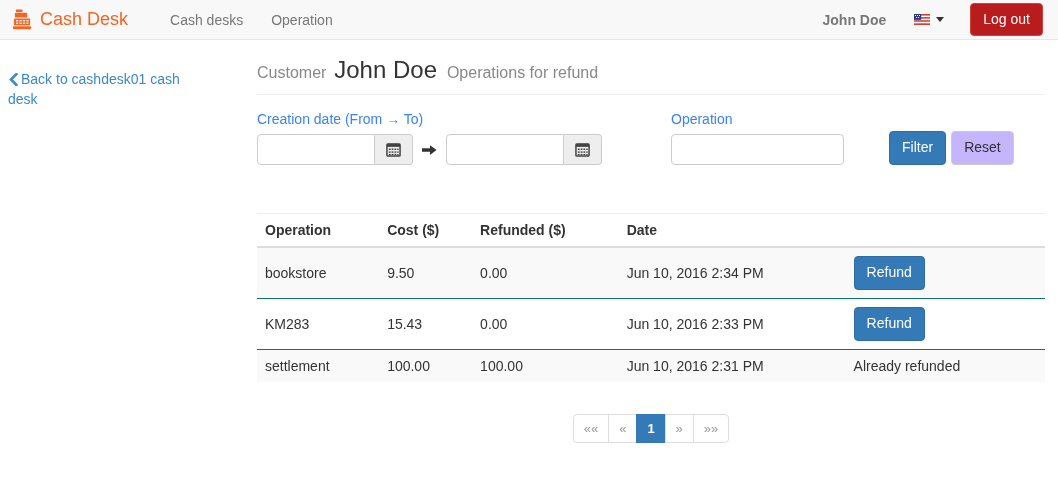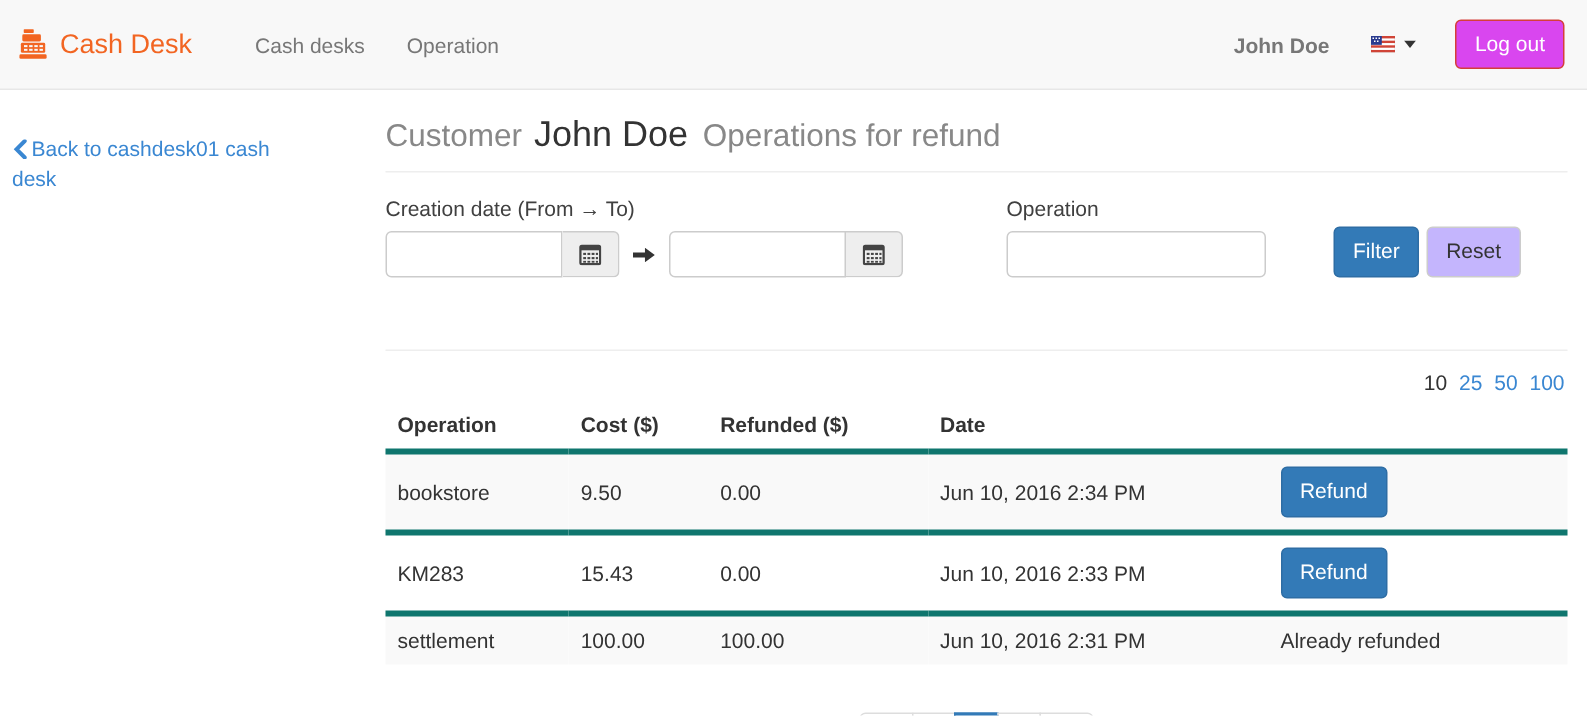--- a/index.html
+++ b/index.html
@@ -1,49 +1,49 @@
 <!DOCTYPE html>
 <html><head>
 <meta charset="utf-8">
 <style>
   * { box-sizing: border-box; margin: 0; padding: 0; }
   html, body { width: 1058px; height: 477px; background: #fff;
     font-family: "Liberation Sans", "DejaVu Sans", sans-serif; font-size: 14px; color: #333; }
 
   
-  .navbar { height: 60px; background: #f8f8f8; border-bottom: 1px solid #e7e7e7;
+  .navbar { height: 40px; background: #f8f8f8; border-bottom: 1px solid #e7e7e7;
     display: flex; align-items: center; padding: 0 15px 0 12px; }
   .brand { display: flex; align-items: center; gap: 7px; color: #f26522;
     font-size: 18px; text-decoration: none; margin-right: 28px; cursor: pointer; }
   .nav-link { color: #777; text-decoration: none; padding: 0 14px; cursor: pointer; text-align: right; }
   .nav-right { margin-left: auto; display: flex; align-items: center; }
   .user-name { color: #777; font-weight: bold; margin-right: 28px; }
   .lang { display: flex; align-items: center; gap: 6px; cursor: pointer; margin-right: 26px; }
   .btn { display: inline-block; border: 1px solid transparent; border-radius: 4px;
     padding: 6px 12px; font-size: 14px; cursor: pointer; line-height: 1.42; background: #fff; }
-  .btn-danger  { background: #d946ef; border-color: #d43f3a; color: #fff; }
+  .btn-danger  { background: #b91c1c; border-color: #d43f3a; color: #fff; }
   .btn-primary { background: #337ab7; border-color: #2e6da4; color: #fff; }
   .btn-default { background: #c4b5fd; border-color: #ccc; color: #333; }
 
   
   .page { display: flex; padding-left: 8px; }
   .sidebar { width: 172px; margin-right: 77px; padding-top: 29px; }
   .back-link { color: #3a87d2; text-decoration: none; line-height: 20px; cursor: pointer;
     display: inline; }
   .back-link .chev { vertical-align: -2px; margin-right: 2px; }
   .main { flex: 1; padding-top: 16px; margin-right: 13px; }
 
   
   .page-header { border-bottom: 1px solid #eee; padding-bottom: 10px; }
-  .page-header .muted { color: #888; font-size: 21px; }
+  .page-header .muted { color: #888; font-size: 16px; }
   .page-header .big { font-size: 24px; color: #333; margin: 0 6px 0 4px; }
 
   
   .filter-row { display: flex; margin-top: 16px; }
-  .field-label { color: #404040; margin-bottom: 7px; }
+  .field-label { color: #3b82f6; margin-bottom: 7px; }
   .controls { display: flex; align-items: center; }
   .input-group { display: flex; }
   .text-input { height: 31px; border: 1px solid #ccc; border-radius: 4px; padding: 4px 10px;
     font-size: 14px; color: #333; outline: none; font-family: inherit; }
   .input-group .text-input { width: 118px; border-radius: 4px 0 0 4px; }
   .addon { width: 38px; height: 31px; background: #eee; border: 1px solid #ccc; border-left: 0;
     border-radius: 0 4px 4px 0; display: flex; align-items: center; justify-content: center; cursor: pointer; }
   .range-arrow { margin: 0 9px; display: flex; }
   .op-group { margin-left: 69px; }
   .op-group .text-input { width: 173px; }
@@ -52,21 +52,21 @@
   .divider { border: 0; border-top: 1px solid #eee; margin-top: 48px; }
 
   
   .page-size { text-align: right; margin: 13px 2px 4px 0; }
   .page-size span { color: #333; }
   .page-size a { color: #3a87d2; text-decoration: none; margin-left: 4px; cursor: pointer; }
 
   
   table { width: 100%; border-collapse: collapse; }
   th { text-align: left; font-weight: bold; color: #333; padding: 8px; border-bottom: 2px solid #ddd; }
-  td { padding: 8px; border-top: 4px solid #0f766e; vertical-align: middle; }
+  td { padding: 8px; border-top: 1px solid #0f766e; vertical-align: middle; }
   tbody tr:nth-child(odd) { background: #f9f9f9; }
   col.c-op  { width: 15.5%; } col.c-cost { width: 11.8%; }
   col.c-ref { width: 18.6%; } col.c-date { width: 28.8%; } col.c-act { width: 25.3%; }
 
   
   .pagination-wrap { text-align: center; margin-top: 32px; }
   .pagination { display: inline-flex; list-style: none; }
   .pagination li { border: 1px solid #ddd; margin-left: -1px; background: #fff; color: #999;
     padding: 6px 10px; font-size: 13px; cursor: pointer; min-width: 27px; text-align: center; }
   .pagination li:first-child { border-radius: 4px 0 0 4px; margin-left: 0; }
@@ -223,26 +223,20 @@
       </div>
 
       <div class="filter-btns">
         <button class="btn btn-primary">Filter</button>
         <button class="btn btn-default">Reset</button>
       </div>
     </div>
 
     <hr class="divider">
 
-    <div class="page-size">
-      <span>10</span>
-      <a>25</a>
-      <a>50</a>
-      <a>100</a>
-    </div>
 
     <table>
       <colgroup>
           <col class="c-op">
           <col class="c-cost">
           <col class="c-ref">
           <col class="c-date">
           <col class="c-act">
         </colgroup>
       <thead>

